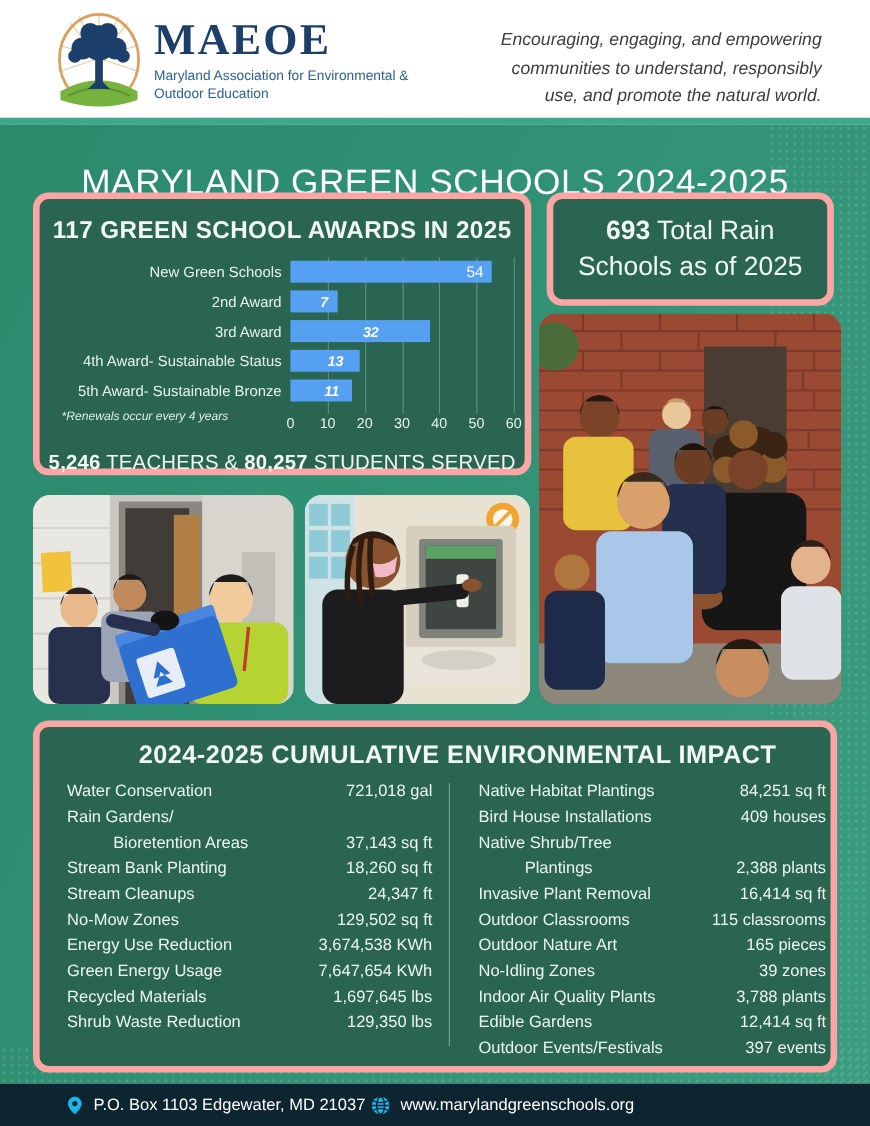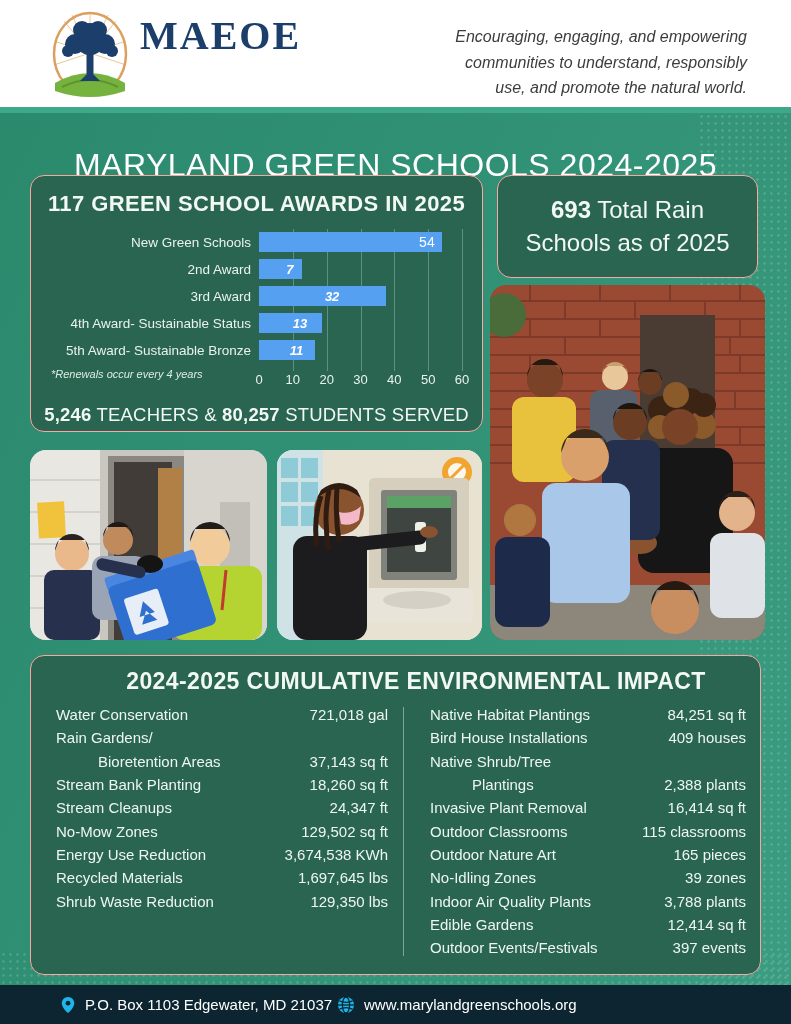--- a/index.html
+++ b/index.html
@@ -23,21 +23,21 @@
   .dots-right{position:absolute;left:698px;top:113px;width:93px;height:872px;
               background-image:radial-gradient(rgba(255,255,255,.15) 1.2px,transparent 1.5px);
               background-size:7px 7px;}
   .dots-bottom{position:absolute;left:0;top:951px;width:791px;height:34px;
                background-image:radial-gradient(rgba(255,255,255,.14) 1.2px,transparent 1.5px);
                background-size:7px 7px;}
 
   .banner-title{position:absolute;left:0;top:126px;width:791px;text-align:center;
                 color:#ffffff;font-size:32px;font-weight:500;letter-spacing:.5px;}
 
-  .card{position:absolute;background:#296550;border:1px solid #fca5a5;border-radius:14px;
+  .card{position:absolute;background:#296550;border:6px solid #fca5a5;border-radius:14px;
         color:#eef6f1;box-sizing:border-box;}
 
   
   .awards-card{left:30px;top:175px;width:453px;height:257px;}
   .awards-heading{margin-top:15px;text-align:center;font-size:22px;letter-spacing:.4px;color:#f2f8f4;}
   .awards-heading b{font-weight:700;}
   .chart{position:absolute;left:16px;top:56px;width:421px;height:160px;}
   .bar-grid{position:absolute;left:212px;top:-3px;width:203px;height:142px;}
   .gridline{position:absolute;top:0;bottom:0;width:1px;background:rgba(233,245,238,.3);}
   .bar-rows{position:relative;}
@@ -119,20 +119,24 @@
             <circle cx="55" cy="33" r="10"></circle>
           <circle cx="32" cy="19" r="9"></circle>
             <circle cx="48" cy="19" r="9"></circle>
           <circle cx="18" cy="40" r="6"></circle>
             <circle cx="62" cy="40" r="6"></circle>
         </g>
       </svg>
     </div>
     <div class="brand">
       <div class="brand-name">MAEOE</div>
+      <div class="brand-sub">
+        <div>Maryland Association for Environmental &amp;</div>
+        <div>Outdoor Education</div>
+      </div>
     </div>
     <div class="tagline">
       <div>Encouraging, engaging, and empowering</div>
       <div>communities to understand, responsibly</div>
       <div>use, and promote the natural world.</div>
     </div>
   </header>
   <div class="teal-strip"></div>
 
   <div class="green-bg"></div>
@@ -393,20 +397,24 @@
           </div>
           <div class="impact-row">
             <span class="impact-label">No-Mow Zones</span>
             <span class="impact-value">129,502 sq ft</span>
           </div>
           <div class="impact-row">
             <span class="impact-label">Energy Use Reduction</span>
             <span class="impact-value">3,674,538 KWh</span>
           </div>
           <div class="impact-row">
+            <span class="impact-label">Green Energy Usage</span>
+            <span class="impact-value">7,647,654 KWh</span>
+          </div>
+          <div class="impact-row">
             <span class="impact-label">Recycled Materials</span>
             <span class="impact-value">1,697,645 lbs</span>
           </div>
           <div class="impact-row">
             <span class="impact-label">Shrub Waste Reduction</span>
             <span class="impact-value">129,350 lbs</span>
           </div>
         </div>
       <div class="impact-divider"></div>
       <div class="impact-col right">

